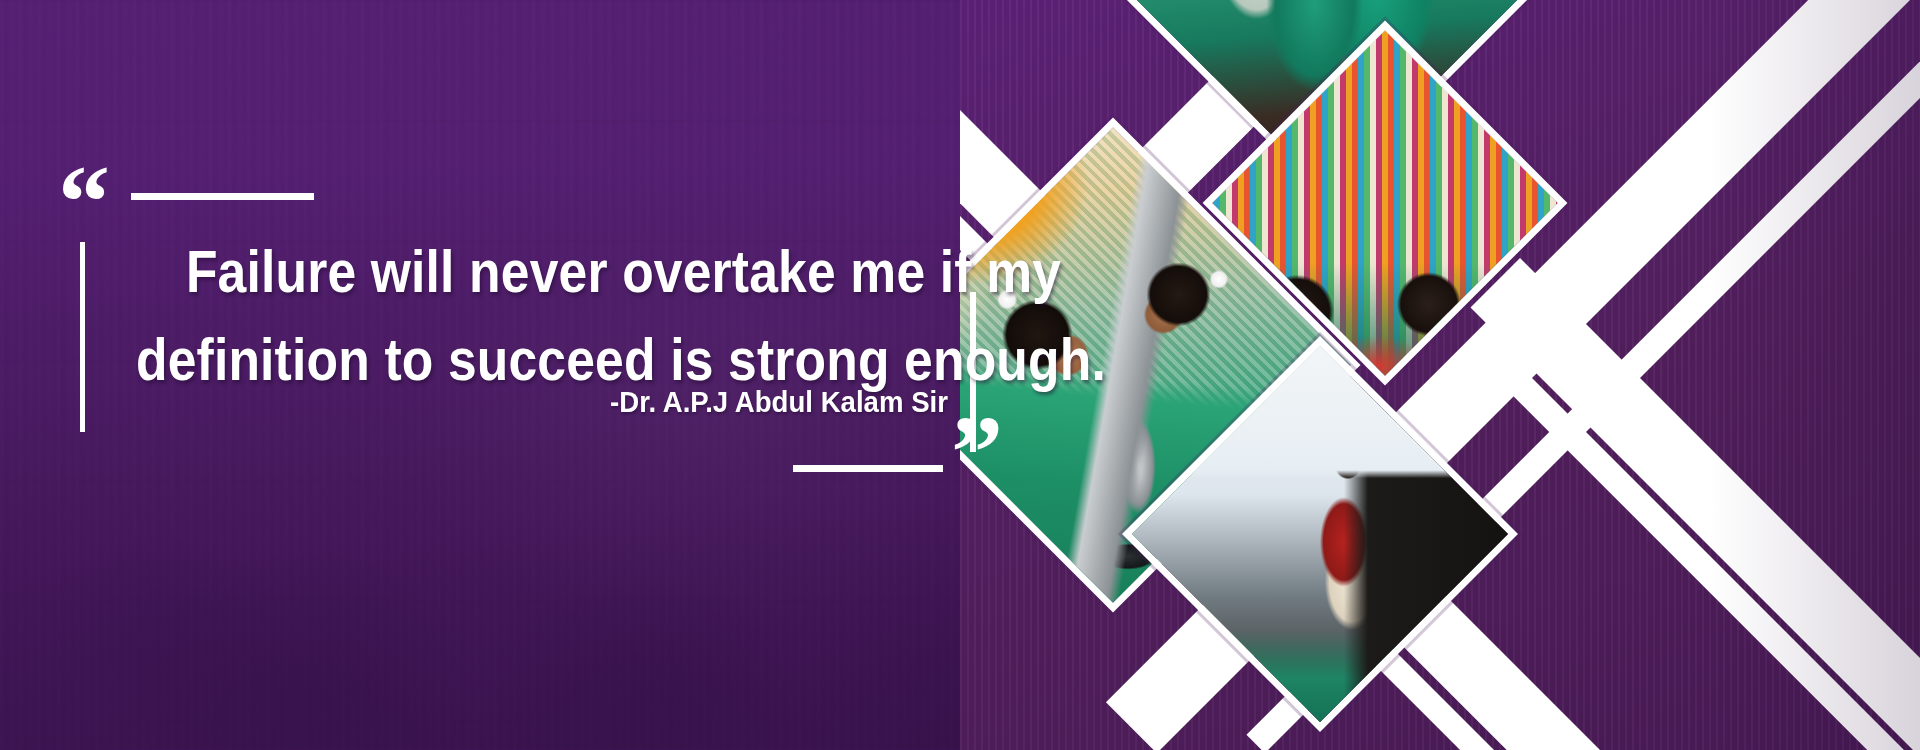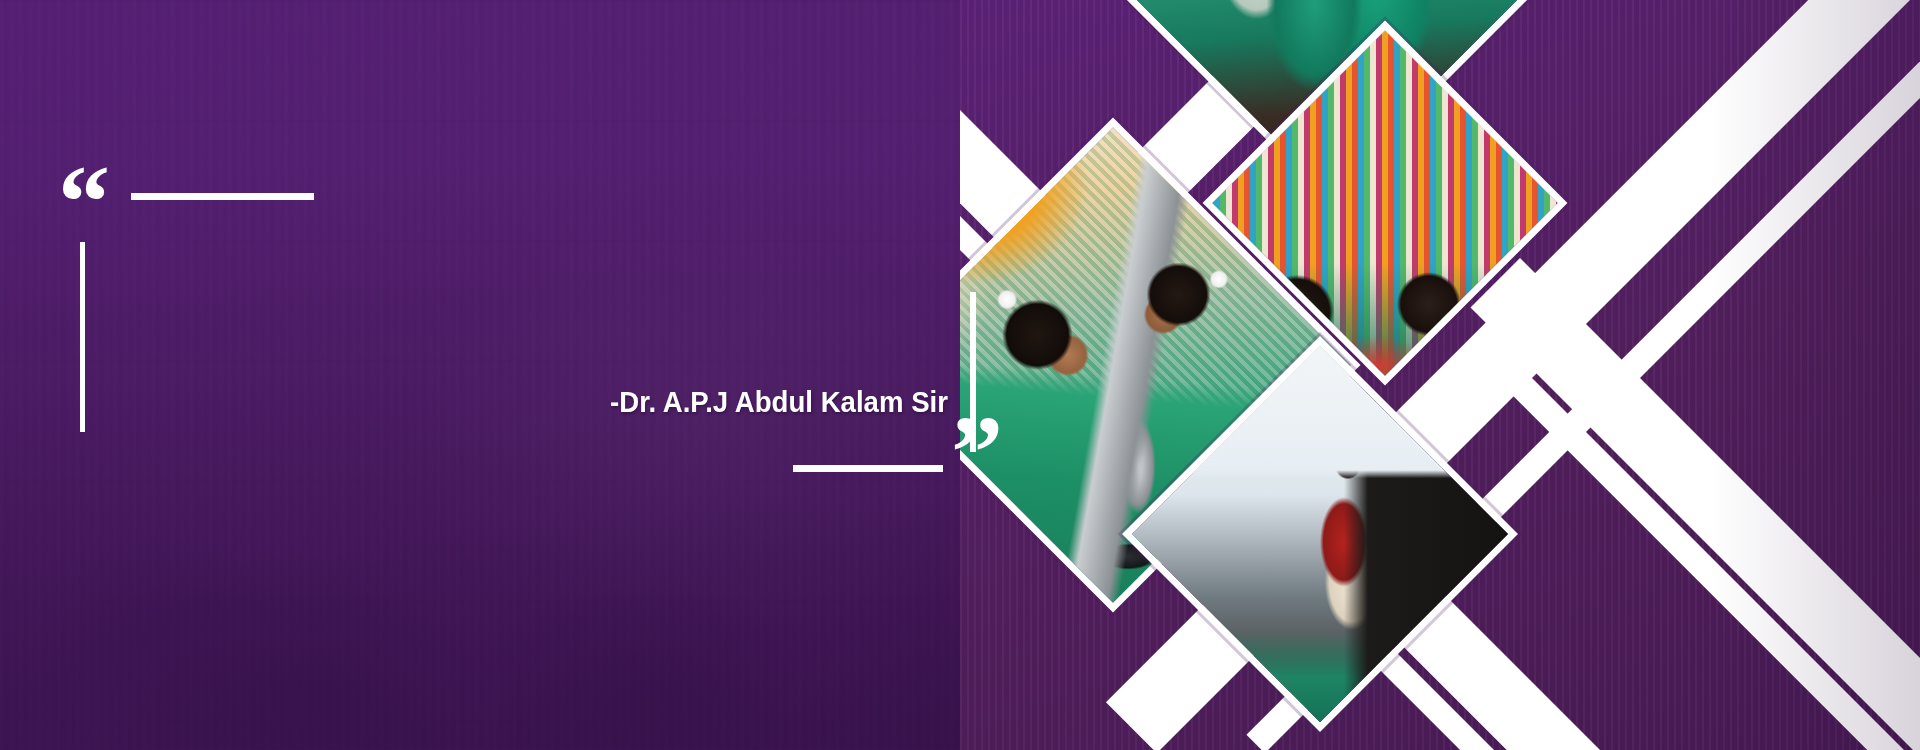--- a/index.html
+++ b/index.html
@@ -255,20 +255,24 @@
   <div class="bg-tint"></div>
 
   <div class="quote-block">
 
     <span class="quote-open">“</span>
 
     <div class="rule-top"></div>
     <div class="bar-left"></div>
     <div class="bar-right"></div>
 
+    <div class="quote-lines">
+      <div class="qline l1">Failure will never overtake me if my</div>
+      <div class="qline l2">definition to succeed is strong enough.</div>
+    </div>
 
     <div class="attrib">-Dr. A.P.J Abdul Kalam Sir</div>
 
     <div class="rule-bottom"></div>
     <span class="quote-close">”</span>
   </div>
 
   <div class="collage">
     <div class="collage-bg"></div>
 

